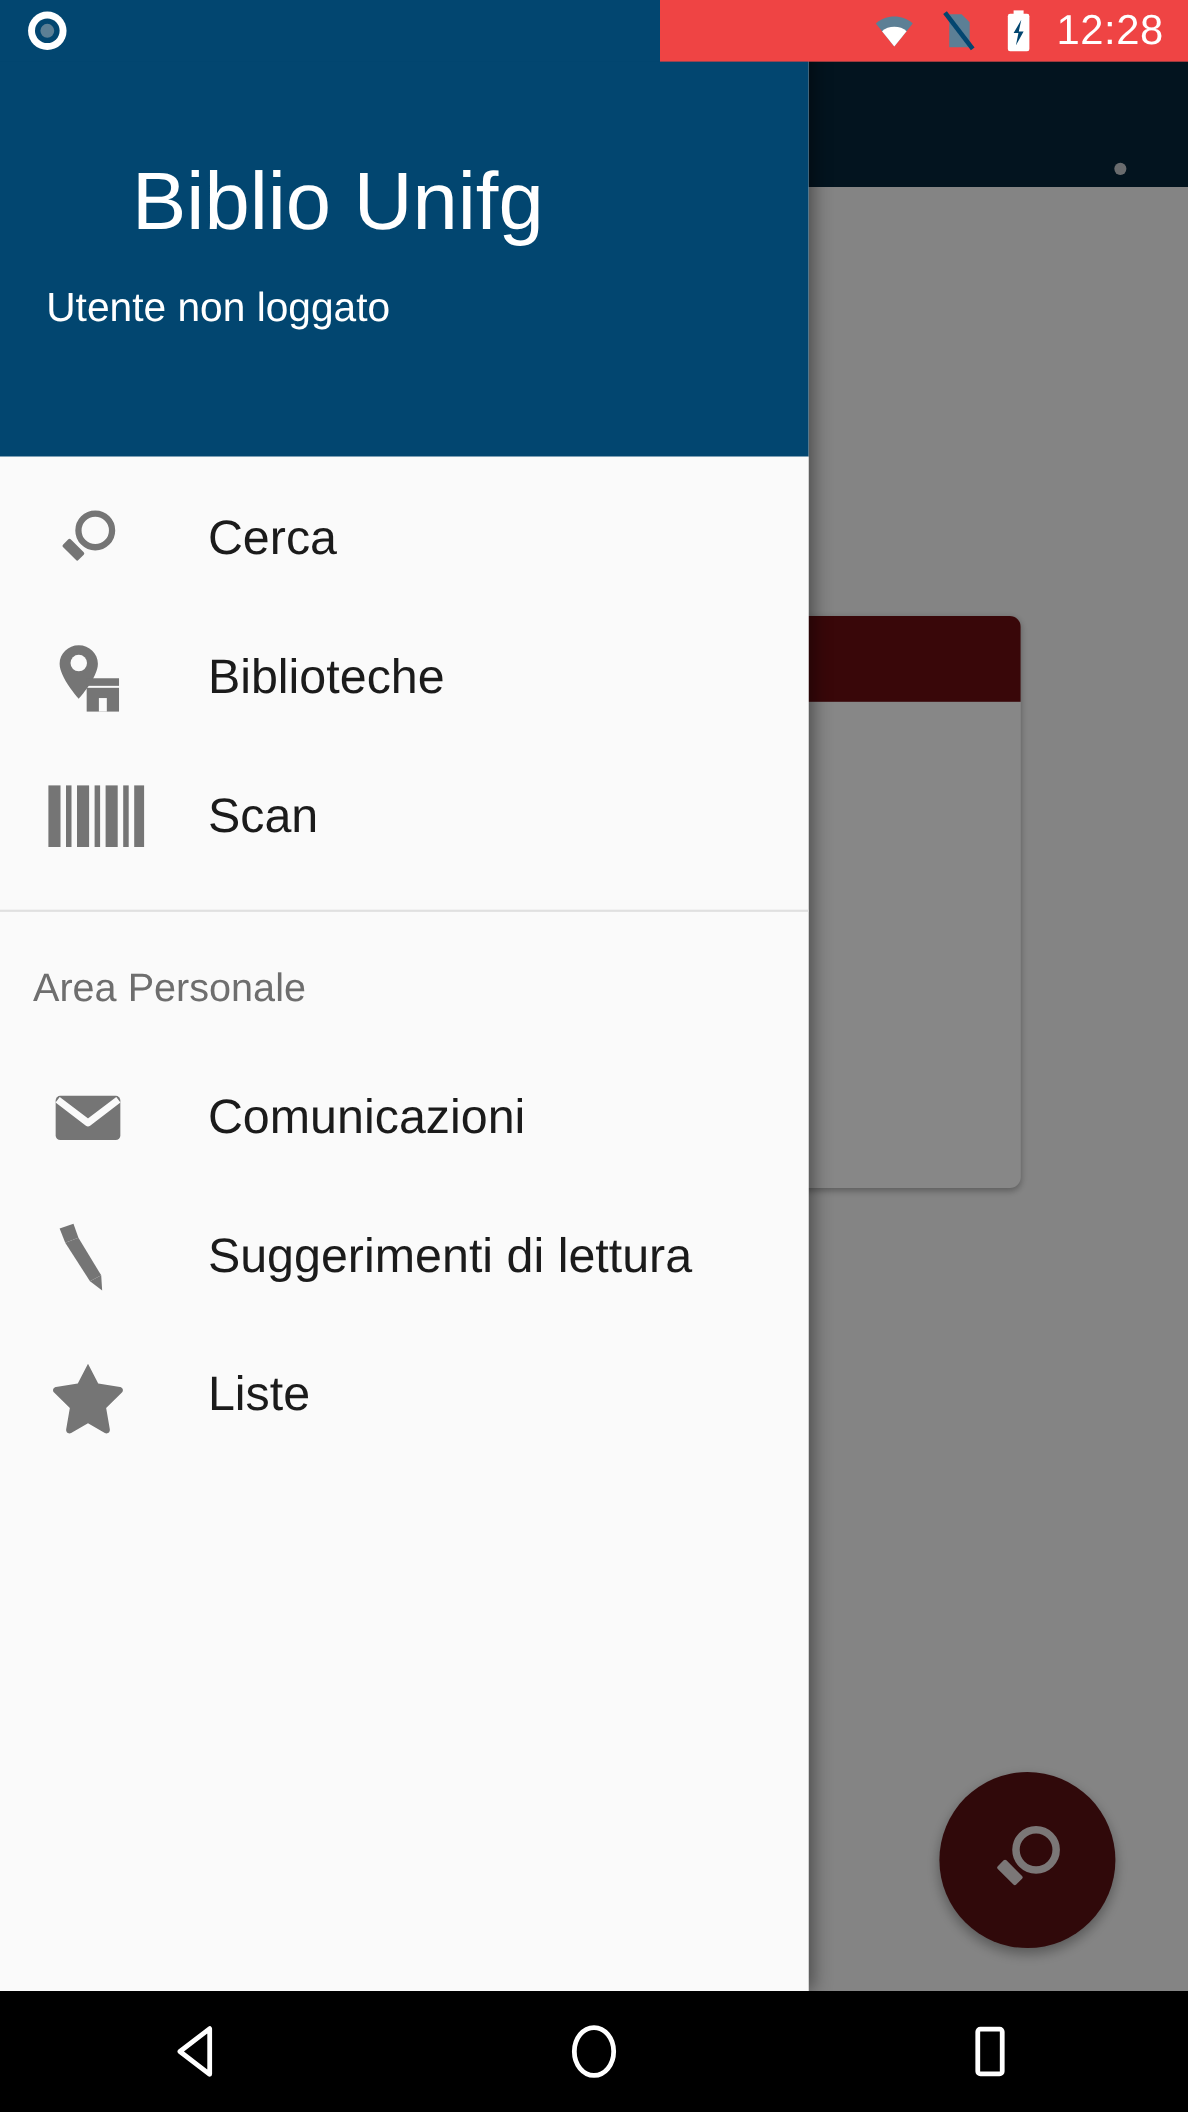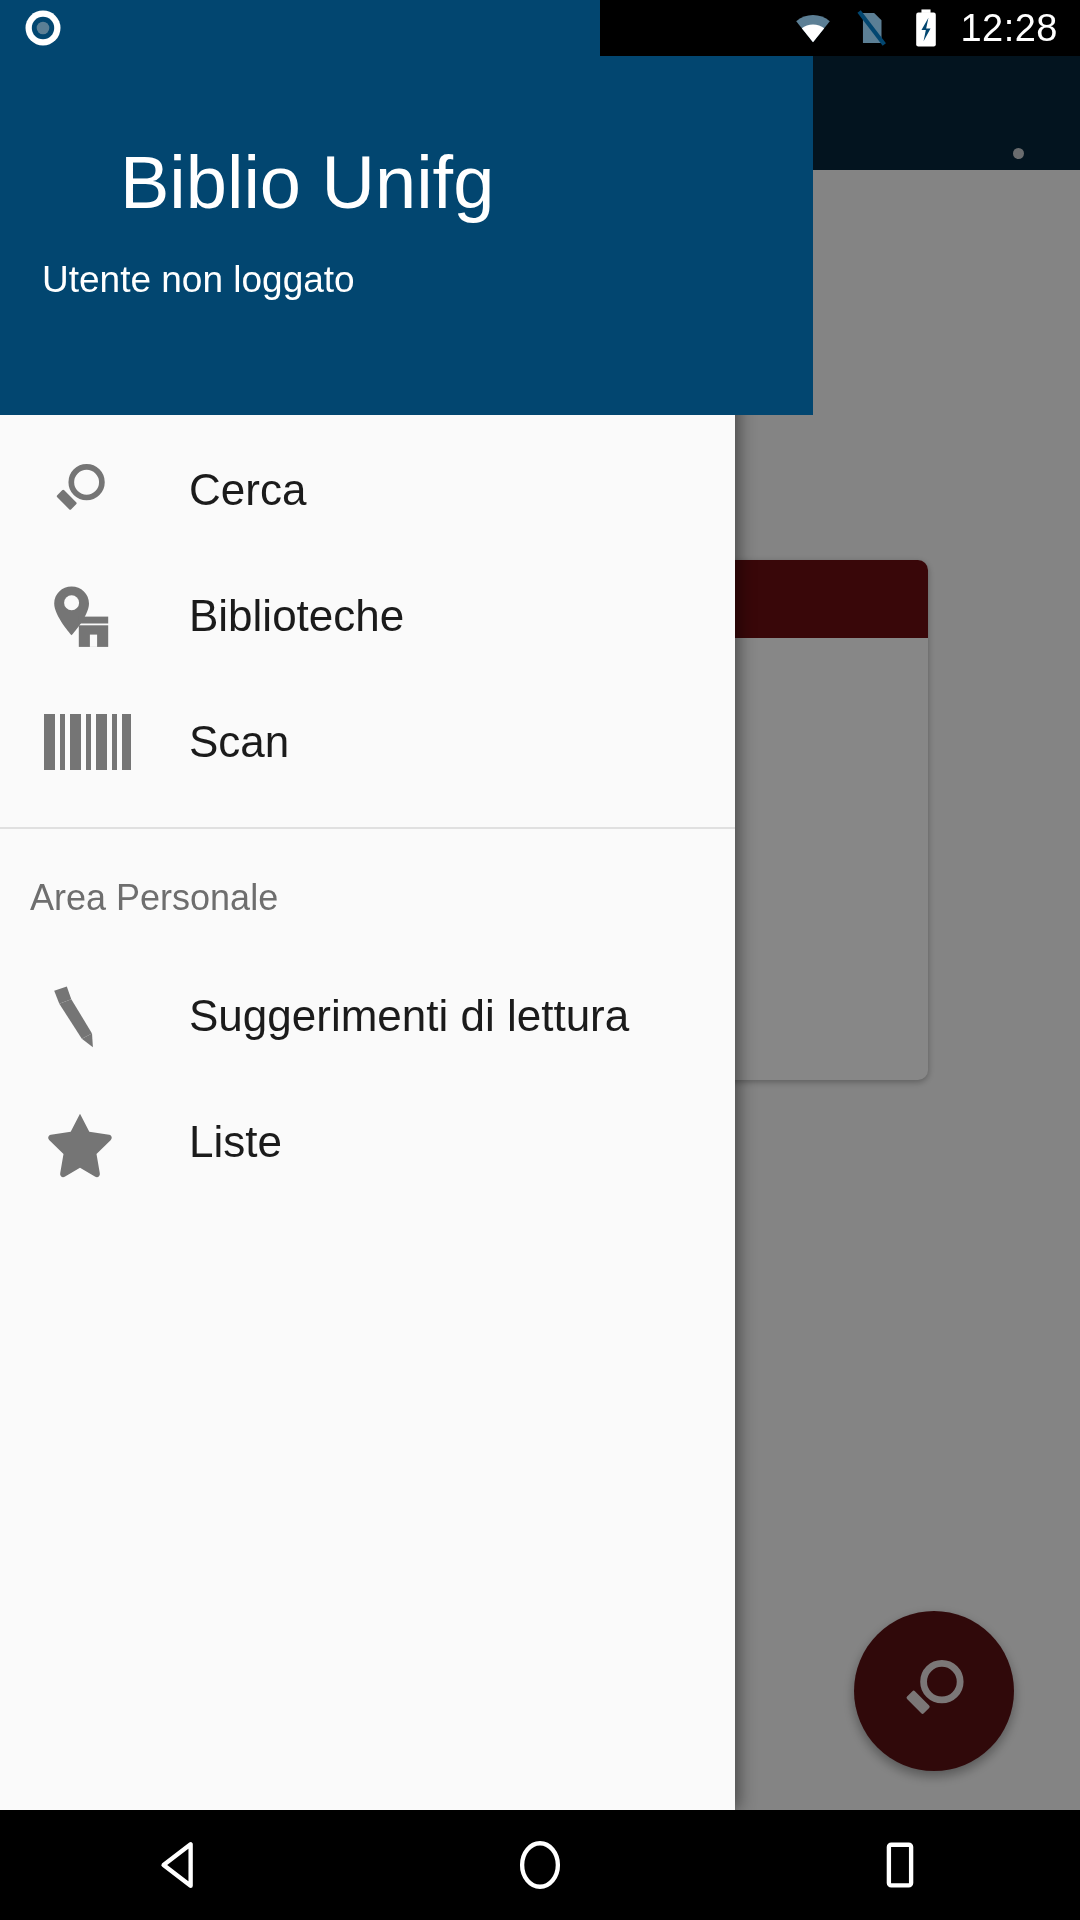--- a/index.html
+++ b/index.html
@@ -243,21 +243,21 @@
     left: 0; top: 0;
     width: 735px;
     height: 1810px;
     background: #fafafa;
     z-index: 20;
     box-shadow: 4px 0 16px rgba(0,0,0,0.45);
     display: flex;
     flex-direction: column;
   }
   #drawer-header {
-    width: 813px;
+    width: 735px;
     height: 415px;
     background: #024670;
     position: relative;
     flex: 0 0 415px;
     box-sizing: border-box;
   }
   #drawer-title {
     position: absolute;
     left: 120px;
     top: 140px;
@@ -360,21 +360,21 @@
     height: 56px;
     background: #024670;
     display: flex;
     align-items: center;
     padding-left: 22px;
     box-sizing: border-box;
   }
   #sb-right {
     flex: 1;
     height: 56px;
-    background: #000000;
+    background: #ef4444;
     display: flex;
     align-items: center;
     justify-content: flex-end;
     padding-right: 22px;
     gap: 16px;
     box-sizing: border-box;
   }
   #sb-clock {
     font-size: 38px;
     color: #ffffff;
@@ -502,20 +502,29 @@
             <span style="width:9px"></span>
           </div>
         </div>
         <div class="nav-label">Scan</div>
       </div>
 
       <div class="drawer-divider"></div>
 
       <div class="section-title">Area Personale</div>
 
+      <div class="nav-item">
+        <div class="nav-icon">
+          <svg width="72" height="72" viewBox="0 0 24 24">
+            <rect x="2.2" y="5.4" width="19.6" height="13.4" rx="1.4" fill="#757575"></rect>
+            <path d="M2.8 6.6 L12 13.6 L21.2 6.6" fill="none" stroke="#fafafa" stroke-width="2.1" stroke-linejoin="round"></path>
+          </svg>
+        </div>
+        <div class="nav-label">Comunicazioni</div>
+      </div>
 
 
       <div class="nav-item">
         <div class="nav-icon">
           <svg width="72" height="72" viewBox="0 0 24 24">
             <path d="M3.4 3.6 L7.6 2.2 L9.1 6.4 L5.1 7.9 Z" fill="#757575"></path>
             <path d="M5.1 7.9 L9.1 6.4 L16.0 17.8 L12.6 19.6 Z" fill="#757575"></path>
             <path d="M12.6 19.6 L16.0 17.8 L16.3 22.4 Z" fill="#757575"></path>
           </svg>
         </div>

